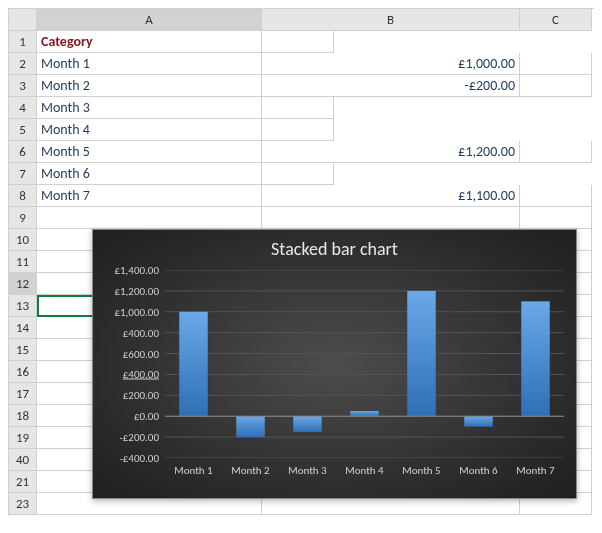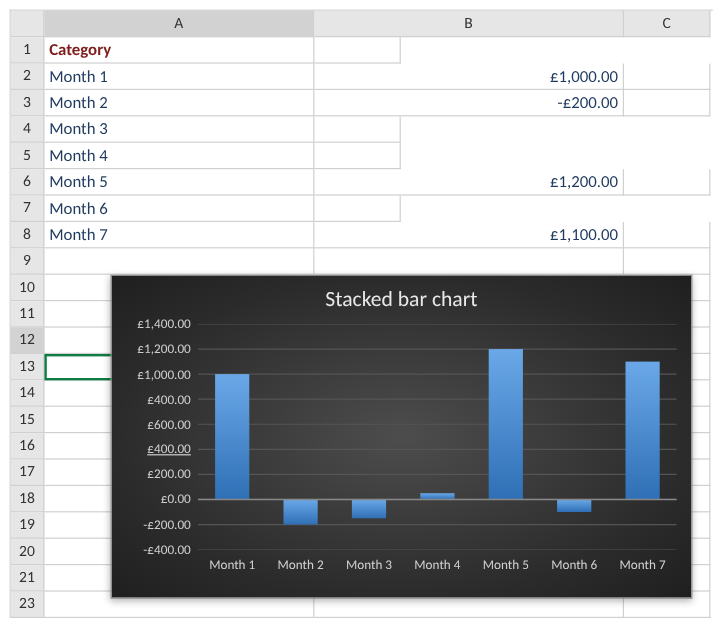--- a/index.html
+++ b/index.html
@@ -237,21 +237,21 @@
       <div class="cell colB"></div>
       <div class="cell colC"></div>
     </div>
   <div class="row">
       <div class="cell rowhdr">19</div>
       <div class="cell colA"></div>
       <div class="cell colB"></div>
       <div class="cell colC"></div>
     </div>
   <div class="row">
-      <div class="cell rowhdr">20</div>
+      <div class="cell rowhdr">40</div>
       <div class="cell colA"></div>
       <div class="cell colB"></div>
       <div class="cell colC"></div>
     </div>
   <div class="row">
       <div class="cell rowhdr">21</div>
       <div class="cell colA"></div>
       <div class="cell colB"></div>
       <div class="cell colC"></div>
     </div>

